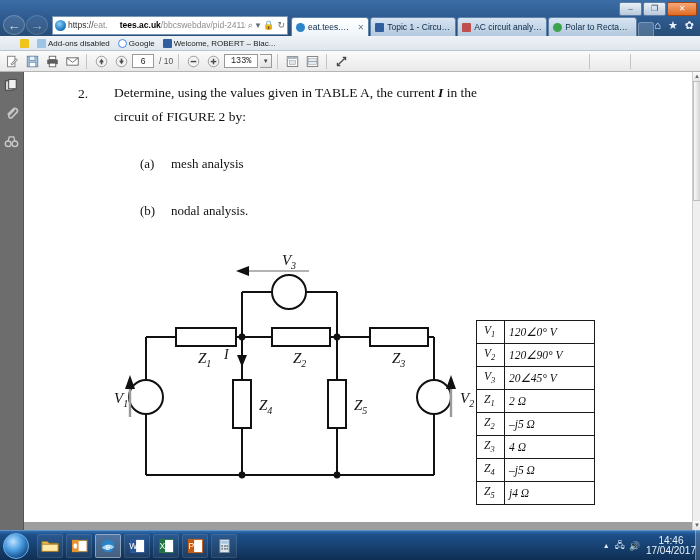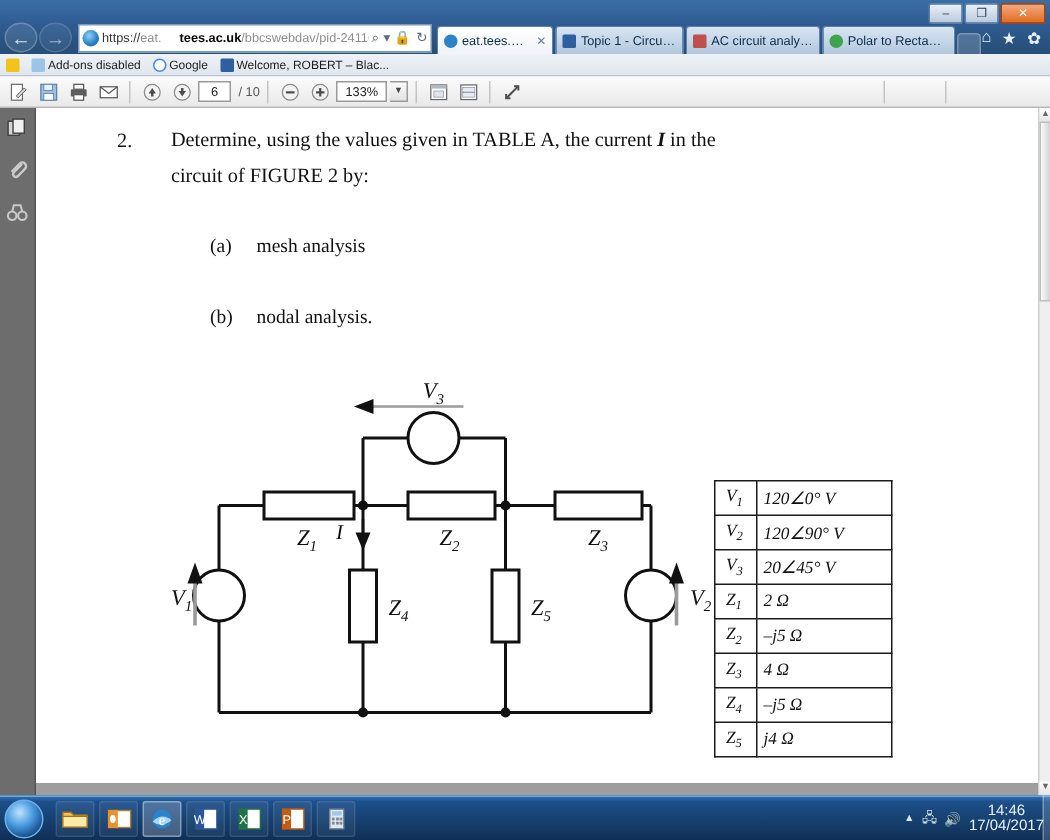--- a/index.html
+++ b/index.html
@@ -86,21 +86,21 @@
 
   .chrome-right-icons {
     display: flex; align-items: center; gap: 7px;
     margin-left: auto; margin-right: 6px; color: #e8f1fa; font-size: 11px;
   }
 
   .bookmarks {
     position: absolute; top: 36px; left: 0; width: 700px; height: 15px;
     background: linear-gradient(to bottom,#eef2f6,#dfe6ed);
     border-bottom: 1px solid #b9c4cf;
-    display: flex; align-items: center; gap: 8px; padding: 0 4px;
+    display: flex; align-items: center; gap: 8px; padding: 0 20px;
     font-size: 8px; color: #1c1c1c;
   }
   .bm { display: flex; align-items: center; gap: 2px; white-space: nowrap; }
   .bm-ico { width: 9px; height: 9px; border-radius: 1px; }
 
   
   .pdf-toolbar {
     position: absolute; top: 51px; left: 0; width: 700px; height: 21px;
     background: linear-gradient(to bottom,#fbfbfb,#e9e9e9);
     border-bottom: 1px solid #b5b5b5;
@@ -113,21 +113,21 @@
     border: 1px solid transparent; border-radius: 2px;
   }
   .tb-sep { width: 1px; height: 15px; background: #c4c4c4; margin: 0 3px; }
   .pagebox {
     width: 22px; height: 14px; background: #fff; border: 1px solid #9a9a9a;
     font-size: 8.5px; color: #222; text-align: center; line-height: 12px;
   }
   .pagecount { font-size: 8.5px; color: #555; margin-left: 3px; text-align: right; }
   .zoombox {
     width: 34px; height: 14px; background: #fff; border: 1px solid #9a9a9a;
-    font-size: 8.5px; color: #222; text-align: center; line-height: 12px;
+    font-size: 8.5px; color: #222; text-align: center; line-height: 12px; font-family: Liberation Mono, monospace;
   }
   .zoomdrop {
     width: 12px; height: 14px; background: linear-gradient(to bottom,#fafafa,#e2e2e2);
     border: 1px solid #9a9a9a; border-left: none;
     font-size: 6px; color: #444; text-align: center; line-height: 12px;
   }
   .tb-right { margin-left: auto; display: flex; align-items: center; }
   .tb-link {
     font-size: 11px; color: #2b5f96; padding: 0 9px; line-height: 19px; margin-top: 44px;
   }

